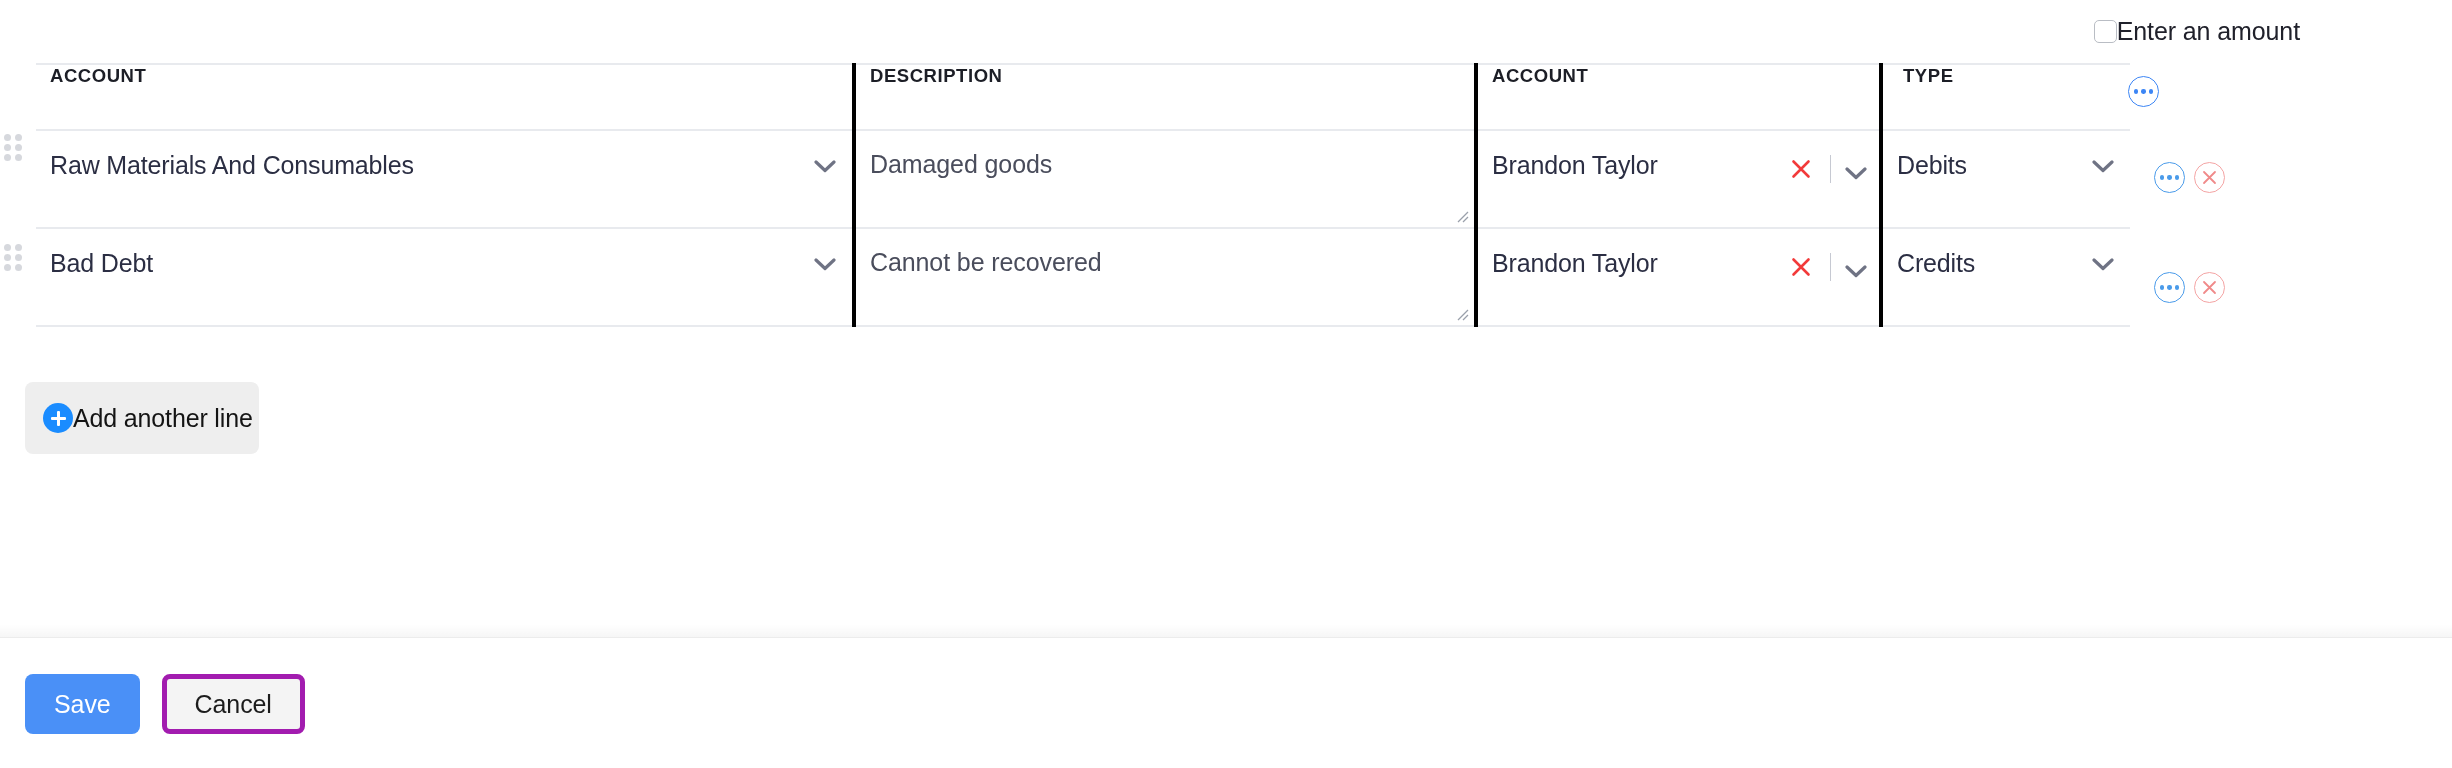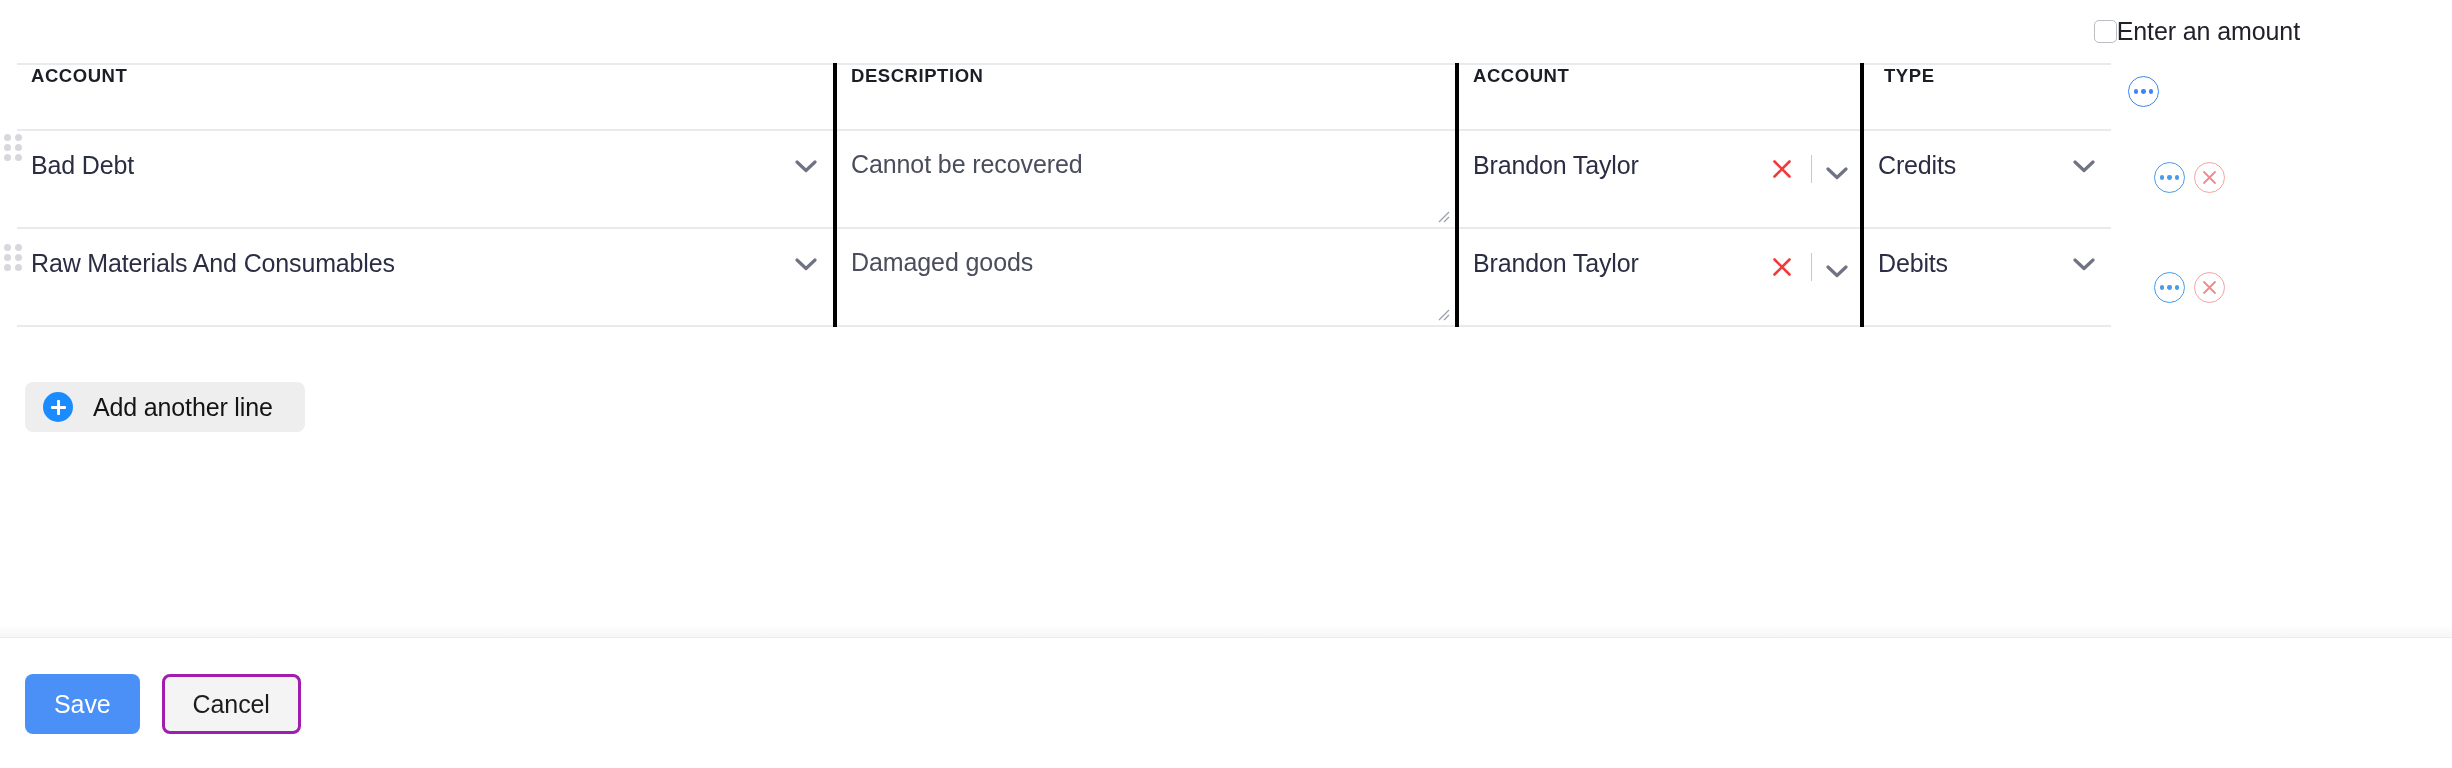--- a/index.html
+++ b/index.html
@@ -44,21 +44,21 @@
   .amount-label {
     font-size: 25px;
     color: #20212b;
     line-height: 1;
     letter-spacing: -0.1px;
   }
 
   
   .table-wrap {
     position: absolute;
-    left: 17px;
+    left: 36px;
     top: 63px;
     width: 2094px;
   }
   table.lines {
     border-collapse: collapse;
     width: 2094px;
     table-layout: fixed;
   }
   table.lines th, table.lines td {
     border-left: 4px solid #000000;
@@ -206,25 +206,25 @@
     display: block;
   }
   .circ-btn.header .dots-row i { background: #3d86f5; }
   .x-glyph { display: block; }
 
   
   .add-line {
     position: absolute;
     left: 25px;
     top: 382px;
-    height: 50px;
+    height: 72px;
     display: inline-flex;
     align-items: center;
-    gap: 20px;
-    padding: 0 32px 0 18px;
+    gap: 0;
+    padding: 0 6px 0 18px;
     background: #eeeeee;
     border-radius: 8px;
     cursor: pointer;
     box-sizing: border-box;
   }
   .plus-circle {
     width: 30px; height: 30px;
     border-radius: 50%;
     background: #1a8cff;
     position: relative;
@@ -280,21 +280,21 @@
   }
   .btn-primary {
     background: #4a90f7;
     color: #ffffff;
     border: none;
     padding: 0 29px;
   }
   .btn-secondary {
     background: #f4f4f4;
     color: #1c1c1c;
-    border: 3px solid #a21caf;
+    border: 5px solid #a21caf;
     padding: 0 28px;
   }
 </style>
 </head>
 <body>
 
 <div class="page">
 
   <div class="topbar">
     <label class="amount-toggle">
@@ -317,31 +317,31 @@
           <th>DESCRIPTION</th>
           <th>ACCOUNT</th>
           <th>TYPE</th>
         </tr>
       </thead>
       <tbody>
 
         <tr>
           <td>
             <div class="cell-select">
-              <span class="cell-value">Bad Debt</span>
+              <span class="cell-value">Raw Materials And Consumables</span>
               <span class="caret">
                 <svg width="22" height="13" viewBox="0 0 22 13">
                     <path d="M2 2 L11 10.5 L20 2" fill="none" stroke="#6f7384" stroke-width="3.2" stroke-linecap="round" stroke-linejoin="round"></path>
                   </svg>
               </span>
             </div>
           </td>
           <td>
             <div class="cell-textarea">
-              <span class="ta-text">Cannot be recovered</span>
+              <span class="ta-text">Damaged goods</span>
               <span class="resize-grip">
                 <svg width="16" height="16" viewBox="0 0 16 16">
                     <path d="M15 5 L5 15 M15 10 L10 15" stroke="#9aa0ab" stroke-width="1.3" fill="none"></path>
                   </svg>
               </span>
             </div>
           </td>
           <td>
             <div class="cell-contact">
               <span class="cell-value">Brandon Taylor</span>
@@ -355,44 +355,44 @@
                 <span class="caret">
                   <svg width="22" height="13" viewBox="0 0 22 13">
                       <path d="M2 2 L11 10.5 L20 2" fill="none" stroke="#6f7384" stroke-width="3.2" stroke-linecap="round" stroke-linejoin="round"></path>
                     </svg>
                 </span>
               </span>
             </div>
           </td>
           <td>
             <div class="cell-select">
-              <span class="cell-value">Credits</span>
+              <span class="cell-value">Debits</span>
               <span class="caret">
                 <svg width="22" height="13" viewBox="0 0 22 13">
                     <path d="M2 2 L11 10.5 L20 2" fill="none" stroke="#6f7384" stroke-width="3.2" stroke-linecap="round" stroke-linejoin="round"></path>
                   </svg>
               </span>
             </div>
           </td>
         </tr>
 
         <tr>
           <td>
             <div class="cell-select">
-              <span class="cell-value">Raw Materials And Consumables</span>
+              <span class="cell-value">Bad Debt</span>
               <span class="caret">
                 <svg width="22" height="13" viewBox="0 0 22 13">
                     <path d="M2 2 L11 10.5 L20 2" fill="none" stroke="#6f7384" stroke-width="3.2" stroke-linecap="round" stroke-linejoin="round"></path>
                   </svg>
               </span>
             </div>
           </td>
           <td>
             <div class="cell-textarea">
-              <span class="ta-text">Damaged goods</span>
+              <span class="ta-text">Cannot be recovered</span>
               <span class="resize-grip">
                 <svg width="16" height="16" viewBox="0 0 16 16">
                     <path d="M15 5 L5 15 M15 10 L10 15" stroke="#9aa0ab" stroke-width="1.3" fill="none"></path>
                   </svg>
               </span>
             </div>
           </td>
           <td>
             <div class="cell-contact">
               <span class="cell-value">Brandon Taylor</span>
@@ -406,21 +406,21 @@
                 <span class="caret">
                   <svg width="22" height="13" viewBox="0 0 22 13">
                       <path d="M2 2 L11 10.5 L20 2" fill="none" stroke="#6f7384" stroke-width="3.2" stroke-linecap="round" stroke-linejoin="round"></path>
                     </svg>
                 </span>
               </span>
             </div>
           </td>
           <td>
             <div class="cell-select">
-              <span class="cell-value">Debits</span>
+              <span class="cell-value">Credits</span>
               <span class="caret">
                 <svg width="22" height="13" viewBox="0 0 22 13">
                     <path d="M2 2 L11 10.5 L20 2" fill="none" stroke="#6f7384" stroke-width="3.2" stroke-linecap="round" stroke-linejoin="round"></path>
                   </svg>
               </span>
             </div>
           </td>
         </tr>
 
       </tbody>

